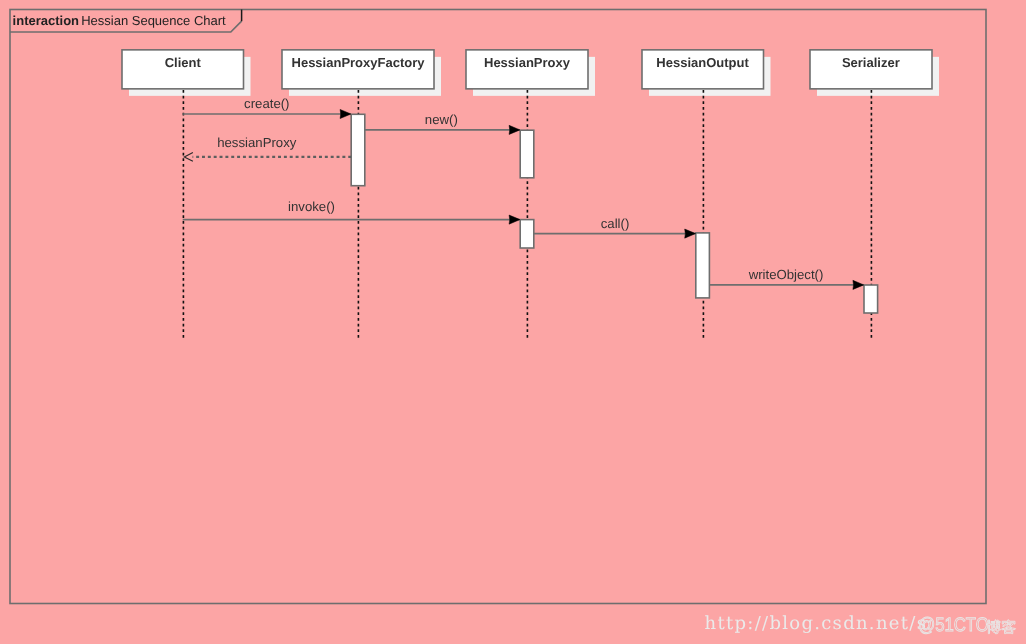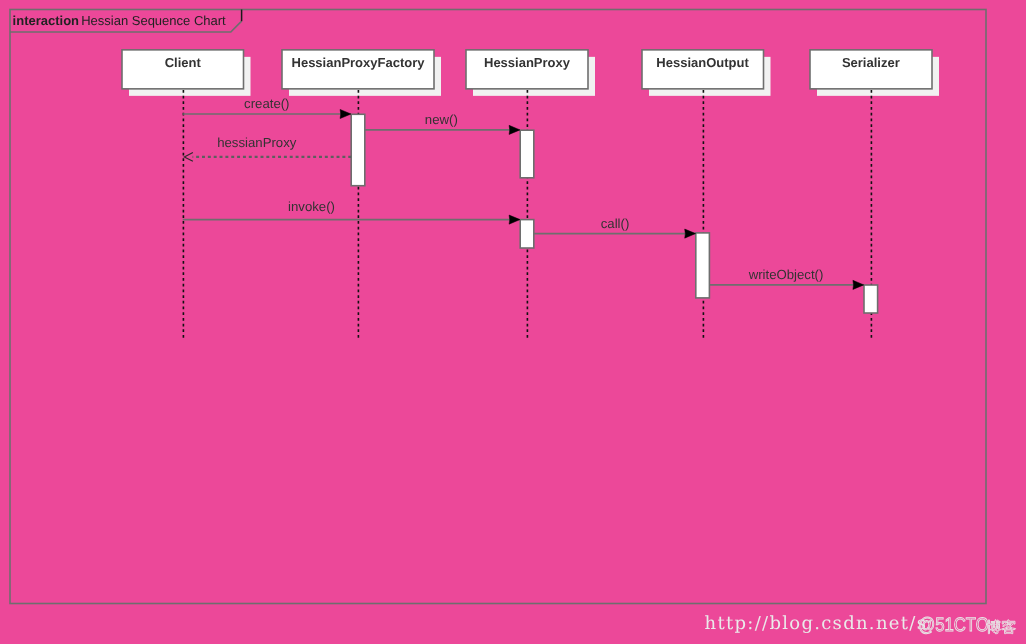--- a/index.html
+++ b/index.html
@@ -1,20 +1,20 @@
 <!DOCTYPE html>
 <html><head>
 <meta charset="utf-8">
 <title>Hessian Sequence Chart</title>
 <style>
   html,body{margin:0;padding:0;background:#ffffff;}
   body{width:1026px;height:644px;overflow:hidden;
        font-family:"Liberation Sans",sans-serif;
        -webkit-font-smoothing:antialiased;text-rendering:geometricPrecision;}
-  #stage{position:relative;width:1026px;height:644px;background:#ec4899;overflow:hidden;}
+  #stage{position:relative;width:1026px;height:644px;background:#fca5a5;overflow:hidden;}
   svg.diagram{position:absolute;left:0;top:0;display:block;}
   .lifeline-name{font-family:"Liberation Sans",sans-serif;font-size:13px;font-weight:bold;}
   .message-label{font-family:"Liberation Sans",sans-serif;font-size:13.2px;}
   .frame-label{font-family:"Liberation Sans",sans-serif;font-size:13px;}
   .frame-label .kw{font-weight:bold;}
   .wm-url{font-family:"DejaVu Serif","Liberation Serif",serif;font-size:18px;letter-spacing:1.3px;}
   .wm-brand{font-family:"Liberation Sans",sans-serif;font-size:19.4px;}
 </style>
 </head>
 <body>

